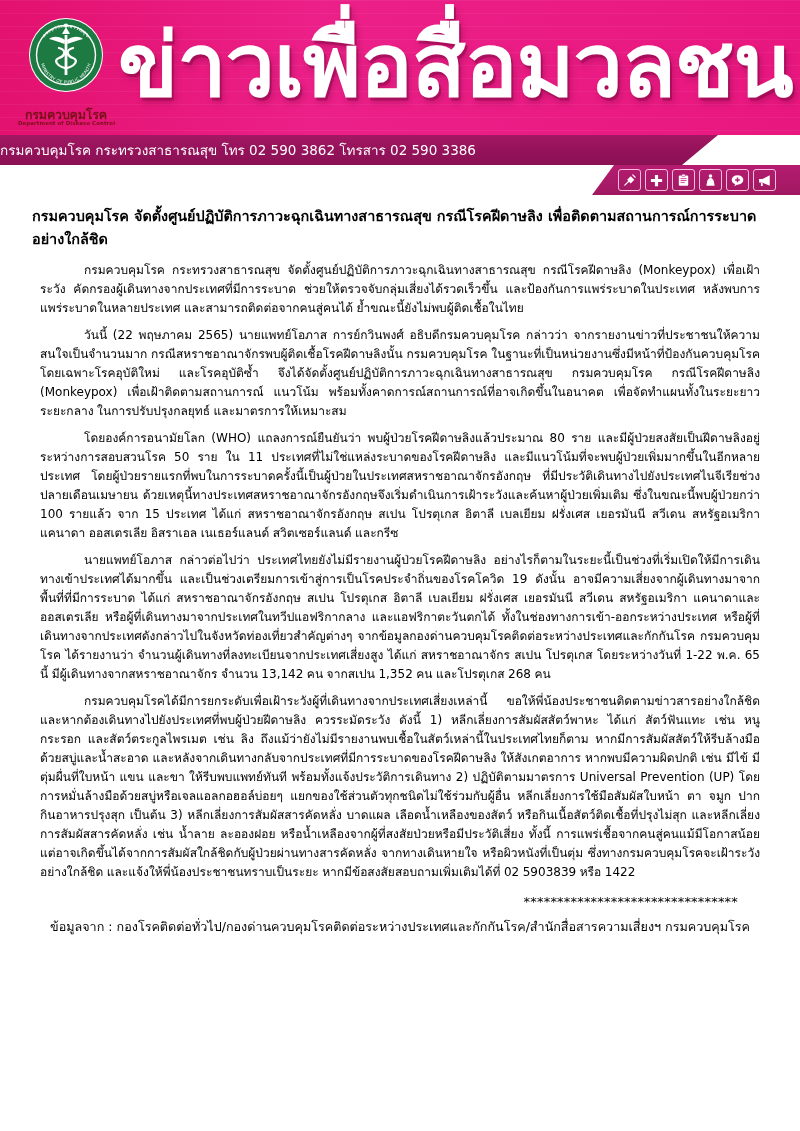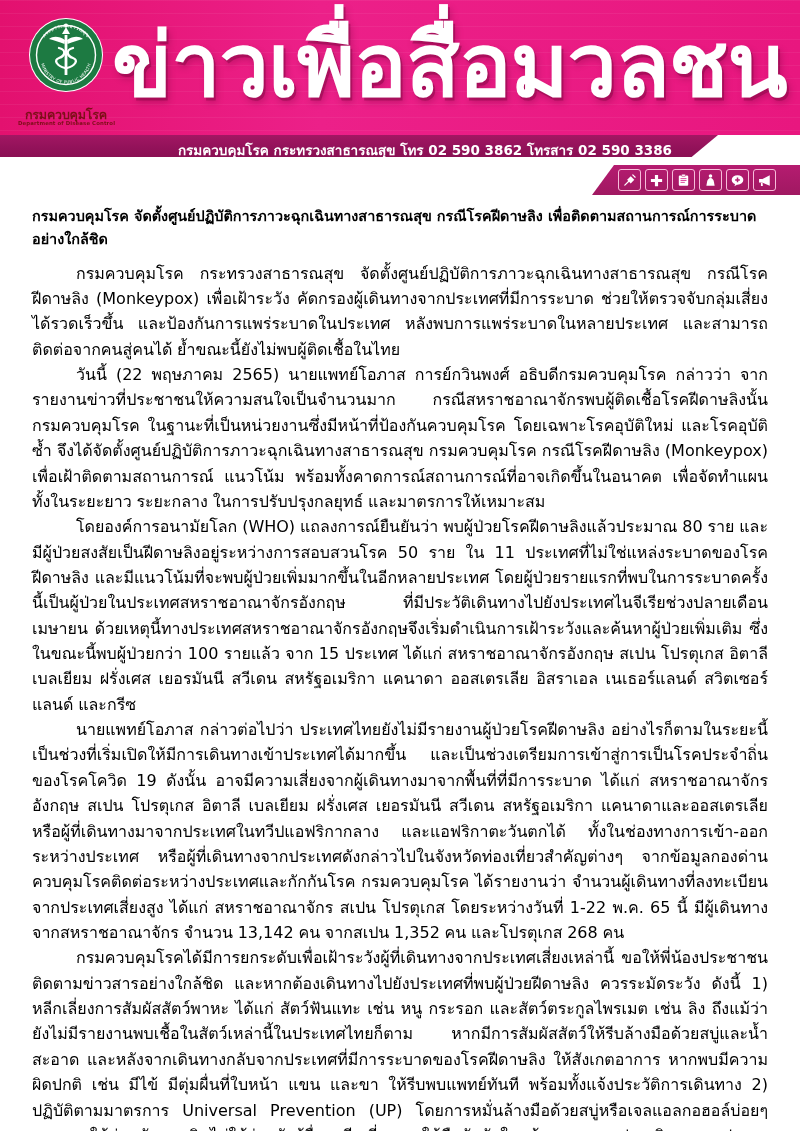--- a/index.html
+++ b/index.html
@@ -67,21 +67,21 @@
     font-size: 5.4px;
     font-weight: bold;
     color: #7d0f18;
     letter-spacing: 0.1px;
     line-height: 1.1;
     white-space: nowrap;
   }
 
   .banner-title {
     position: absolute;
-    left: 112px;
+    left: 118px;
     top: 6px;
     width: 672px;
     text-align: center;
     font-size: 88px;
     line-height: 120px;
     font-weight: bold;
     color: #ffffff;
     white-space: nowrap;
     text-shadow:
       2px 3px 0px rgba(120,5,60,0.40),
@@ -94,27 +94,27 @@
     position: relative;
     width: 800px;
     height: 30px;
     background: #ffffff;
   }
   .contactbar {
     position: absolute;
     left: 0;
     top: 0;
     width: 718px;
-    height: 22px;
+    height: 30px;
     background: linear-gradient(to bottom, #a31763 0%, #93125a 55%, #8a1053 100%);
     color: #ffffff;
     font-size: 13.5px;
-    font-weight: bold;
+    font-weight: normal;
     line-height: 30px;
-    text-align: right;
+    text-align: left;
     padding-right: 46px;
     white-space: nowrap;
     clip-path: polygon(0 0, 718px 0, 682px 30px, 0 30px);
   }
   .contactbar-under {
     position: absolute;
     left: 0;
     top: 30px;
     width: 340px;
     height: 3px;
@@ -161,23 +161,23 @@
   }
   .headline {
     font-size: 14.4px;
     font-weight: bold;
     line-height: 1.62;
     text-align: left;
     margin: 0 0 9px 0;
     color: #000;
   }
   p.body-par {
-    font-size: 16px;
+    font-size: 12px;
     line-height: 1.585;
-    margin: 0;
+    margin: 8px;
     text-align: justify;
     text-justify: inter-word;
     text-indent: 44px;
     color: #000;
     word-spacing: -0.3px;
   }
 
   
   .footer {
     width: 800px;

